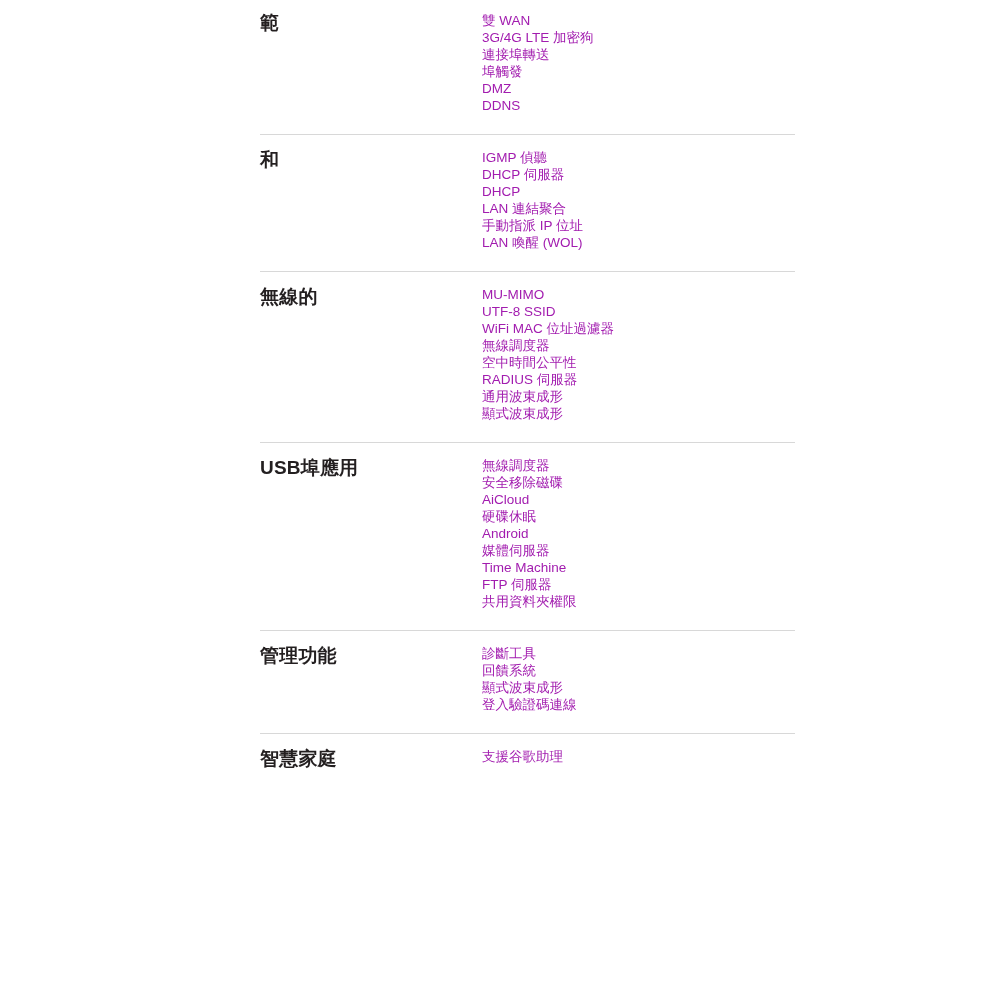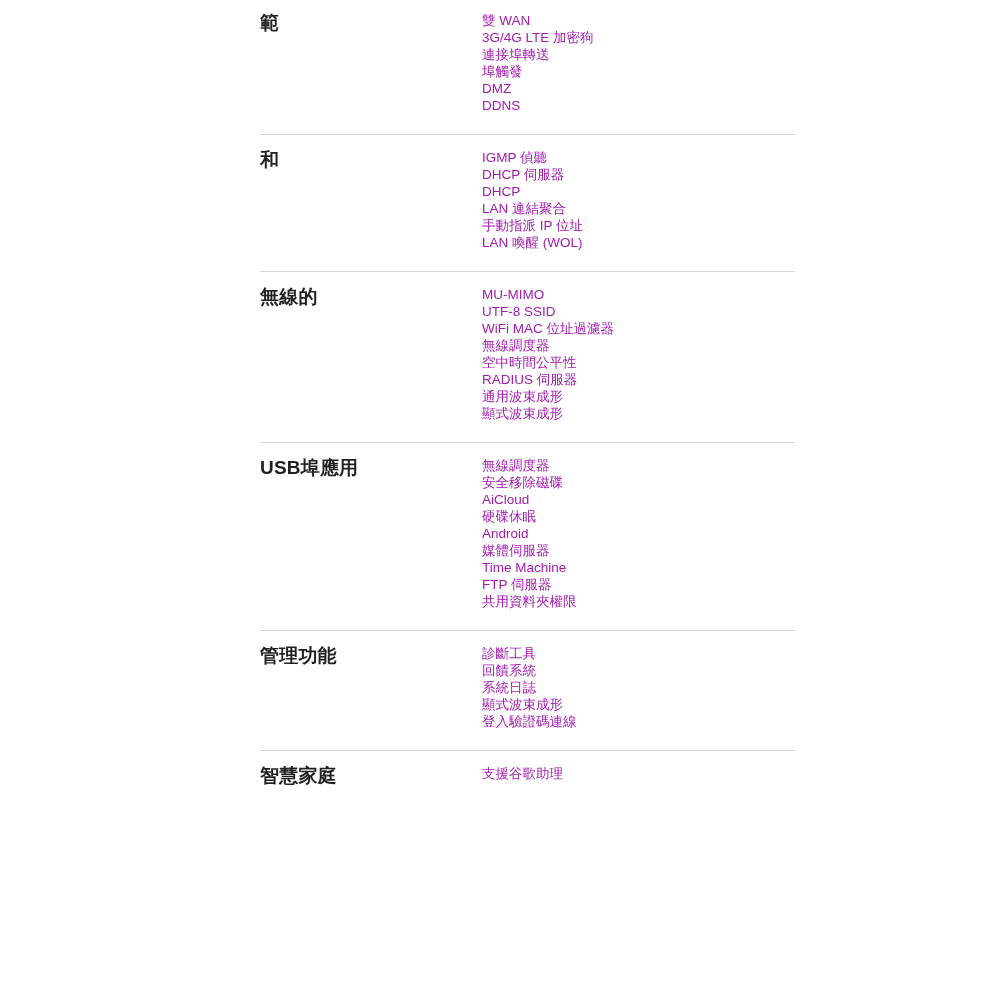--- a/index.html
+++ b/index.html
@@ -121,21 +121,20 @@
     </div>
   </div>
 
   <div class="divider"></div>
 
   <div class="spec-row row-gap-top row-gap-bot">
     <div class="cat">管理功能</div>
     <div class="items">
       <div class="item">診斷工具</div>
       <div class="item">回饋系統</div>
-      <div class="item">系統日誌</div>
       <div class="item">顯式波束成形</div>
       <div class="item">登入驗證碼連線</div>
     </div>
   </div>
 
   <div class="divider"></div>
 
   <div class="spec-row row-gap-top">
     <div class="cat">智慧家庭</div>
     <div class="items">

